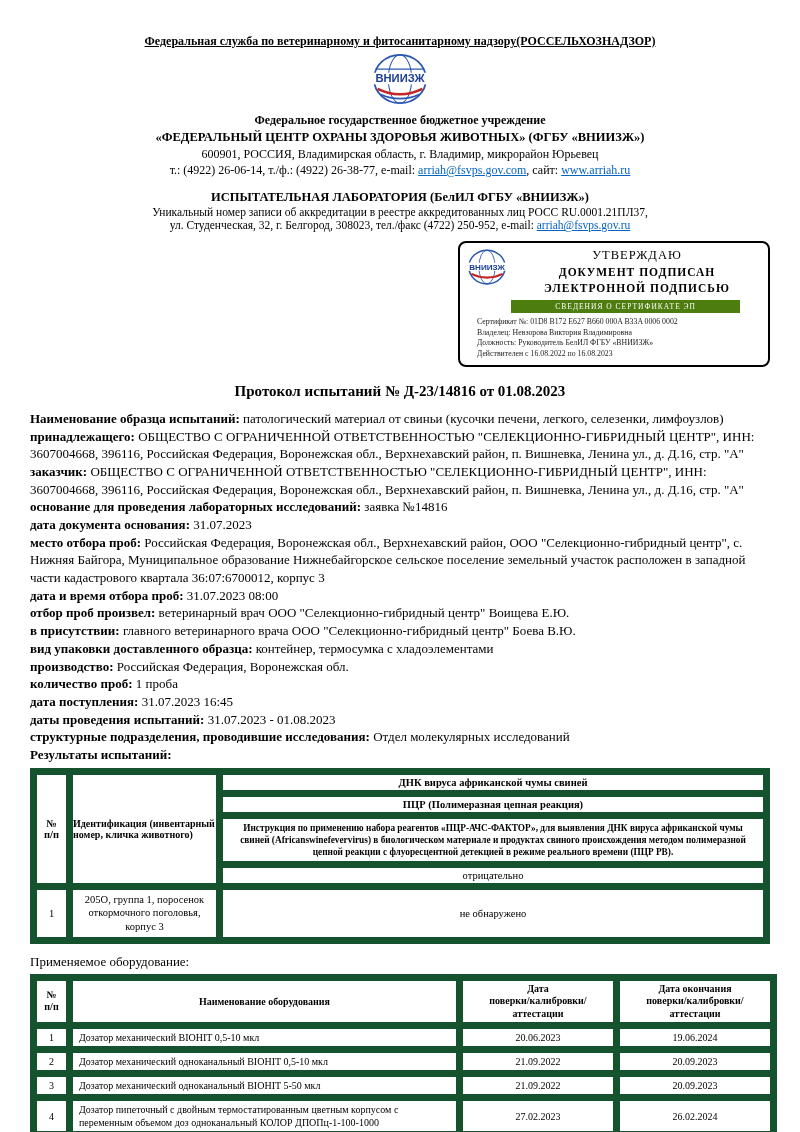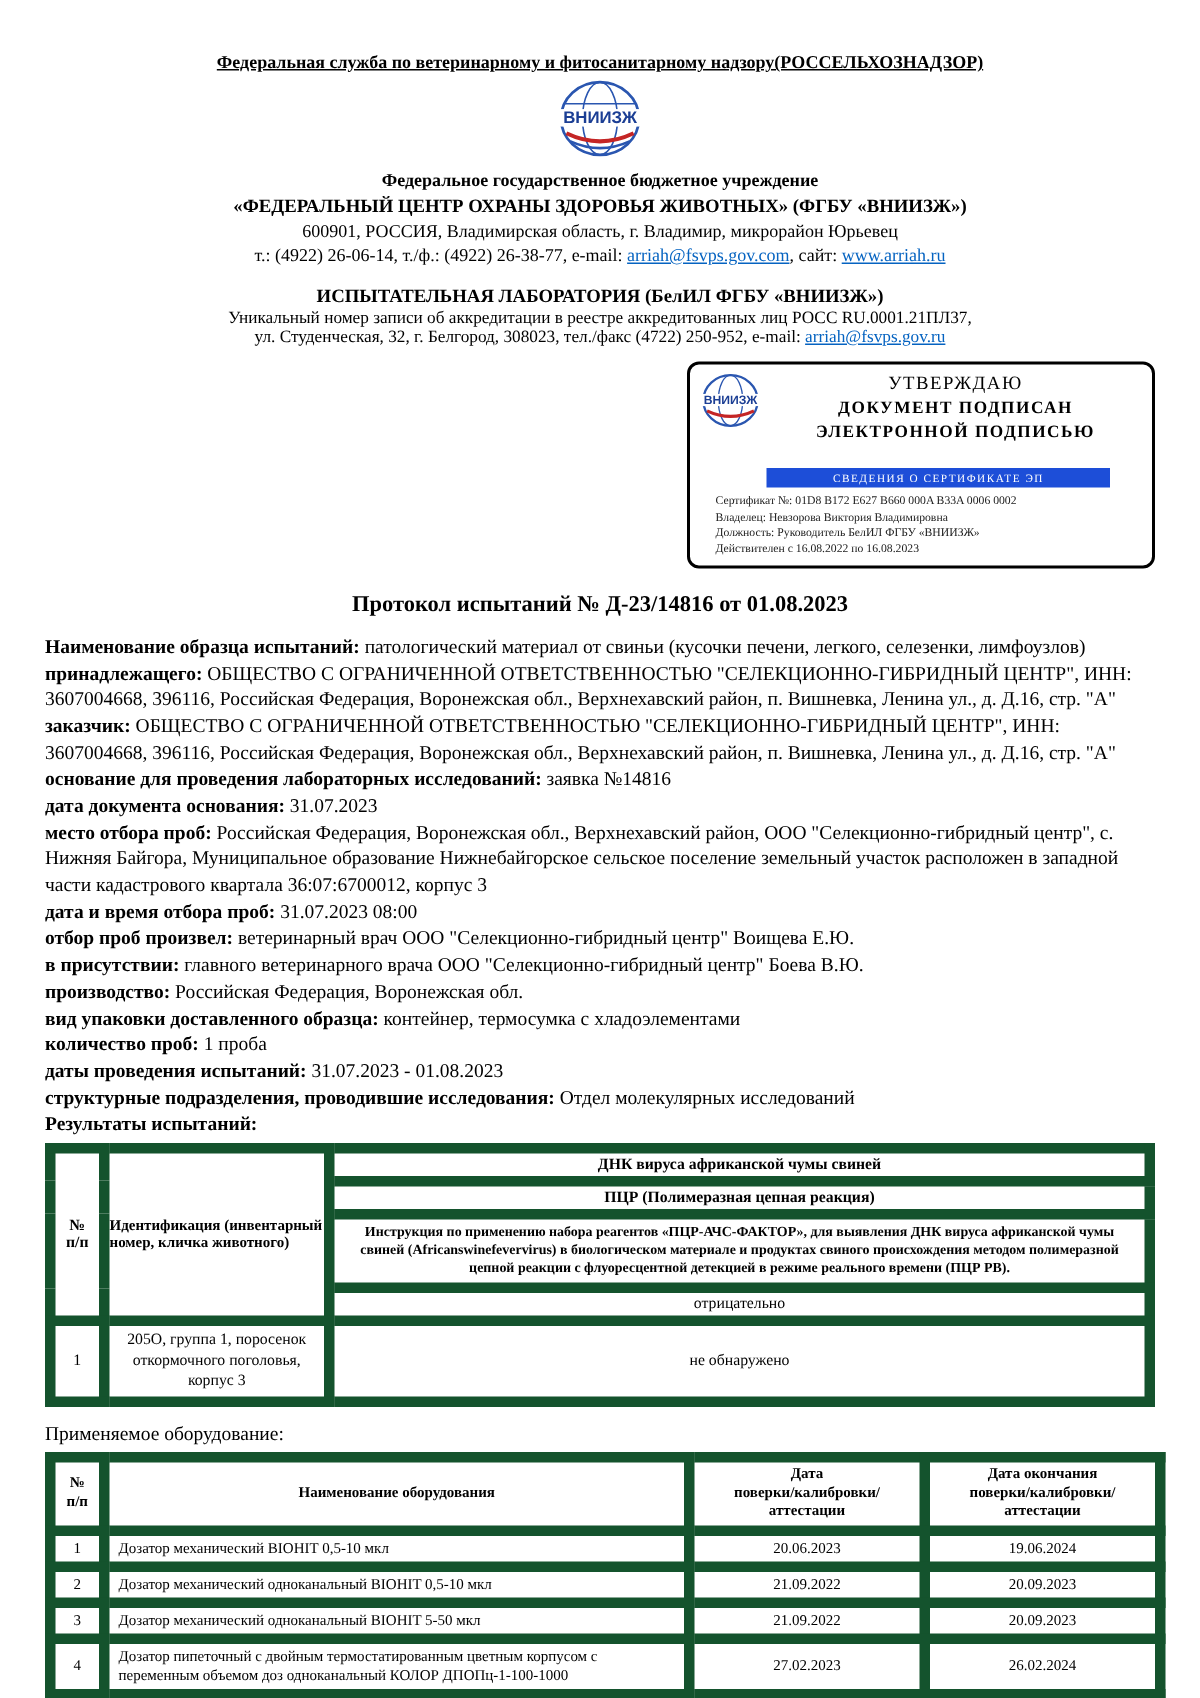--- a/index.html
+++ b/index.html
@@ -25,22 +25,22 @@
   
   .stamp {
     width:312px; margin:10px 0 0 auto; border:2px solid #000; border-radius:8px;
     padding:5px 7px 6px 7px; font-size:8px;
   }
   .stamp-top { display:flex; align-items:flex-start; gap:6px; }
   .stamp-head { flex:1; text-align:center; }
   .stamp-approve { font-size:12.5px; letter-spacing:1px; margin-bottom:2px; }
   .stamp-signed { font-size:11.5px; font-weight:bold; letter-spacing:1px; line-height:1.35; }
   .stamp-bar {
-    background:#1d4ed8; color:#fff; font-size:7.5px; letter-spacing:1px; text-align:center;
-    width:78%; margin:16px auto 4px 44px; padding:2px 0;
+    background:#4d7c0f; color:#fff; font-size:7.5px; letter-spacing:1px; text-align:center;
+    width:78%; margin:4px auto 4px 44px; padding:2px 0;
   }
   .stamp-details { margin-left:10px; font-size:7.8px; line-height:1.35; color:#222; }
 
   
   .doc-title { text-align:center; font-weight:bold; font-size:15px; margin:16px 0 10px 0; }
 
   
   .fields p { font-size:13px; line-height:1.36; }
   .b { font-weight:bold; }
 
@@ -139,23 +139,24 @@
   <div class="fields">
     <p><span class="b">Наименование образца испытаний:</span> <span>патологический материал от свиньи (кусочки печени, легкого, селезенки, лимфоузлов)</span></p>
     <p><span class="b">принадлежащего:</span> <span>ОБЩЕСТВО С ОГРАНИЧЕННОЙ ОТВЕТСТВЕННОСТЬЮ "СЕЛЕКЦИОННО-ГИБРИДНЫЙ ЦЕНТР", ИНН: 3607004668, 396116, Российская Федерация, Воронежская обл., Верхнехавский район, п. Вишневка, Ленина ул., д. Д.16, стр. "А"</span></p>
     <p><span class="b">заказчик:</span> <span>ОБЩЕСТВО С ОГРАНИЧЕННОЙ ОТВЕТСТВЕННОСТЬЮ "СЕЛЕКЦИОННО-ГИБРИДНЫЙ ЦЕНТР", ИНН: 3607004668, 396116, Российская Федерация, Воронежская обл., Верхнехавский район, п. Вишневка, Ленина ул., д. Д.16, стр. "А"</span></p>
     <p><span class="b">основание для проведения лабораторных исследований:</span> <span>заявка №14816</span></p>
     <p><span class="b">дата документа основания:</span> <span>31.07.2023</span></p>
     <p><span class="b">место отбора проб:</span> <span>Российская Федерация, Воронежская обл., Верхнехавский район, ООО "Селекционно-гибридный центр", с. Нижняя Байгора, Муниципальное образование Нижнебайгорское сельское поселение земельный участок расположен в западной части кадастрового квартала 36:07:6700012, корпус 3</span></p>
     <p><span class="b">дата и время отбора проб:</span> <span>31.07.2023 08:00</span></p>
     <p><span class="b">отбор проб произвел:</span> <span>ветеринарный врач ООО "Селекционно-гибридный центр" Воищева Е.Ю.</span></p>
     <p><span class="b">в присутствии:</span> <span>главного ветеринарного врача ООО "Селекционно-гибридный центр" Боева В.Ю.</span></p>
+    <p><span class="b">вид упаковки доставленного образца:</span> <span>контейнер, термосумка с хладоэлементами</span></p>
     <p><span class="b">производство:</span> <span>Российская Федерация, Воронежская обл.</span></p>
-    <p><span class="b">вид упаковки доставленного образца:</span> <span>контейнер, термосумка с хладоэлементами</span></p>
     <p><span class="b">количество проб:</span> <span>1 проба</span></p>
+    <p><span class="b">дата поступления:</span> <span>31.07.2023 16:45</span></p>
     <p><span class="b">даты проведения испытаний:</span> <span>31.07.2023 - 01.08.2023</span></p>
     <p><span class="b">структурные подразделения, проводившие исследования:</span> <span>Отдел молекулярных исследований</span></p>
     <p><span class="b">Результаты испытаний:</span></p>
   </div>
 
   <table class="res-table">
     <tbody>
         <tr>
       <td class="c-num pre" rowspan="4">№
 п/п</td>

